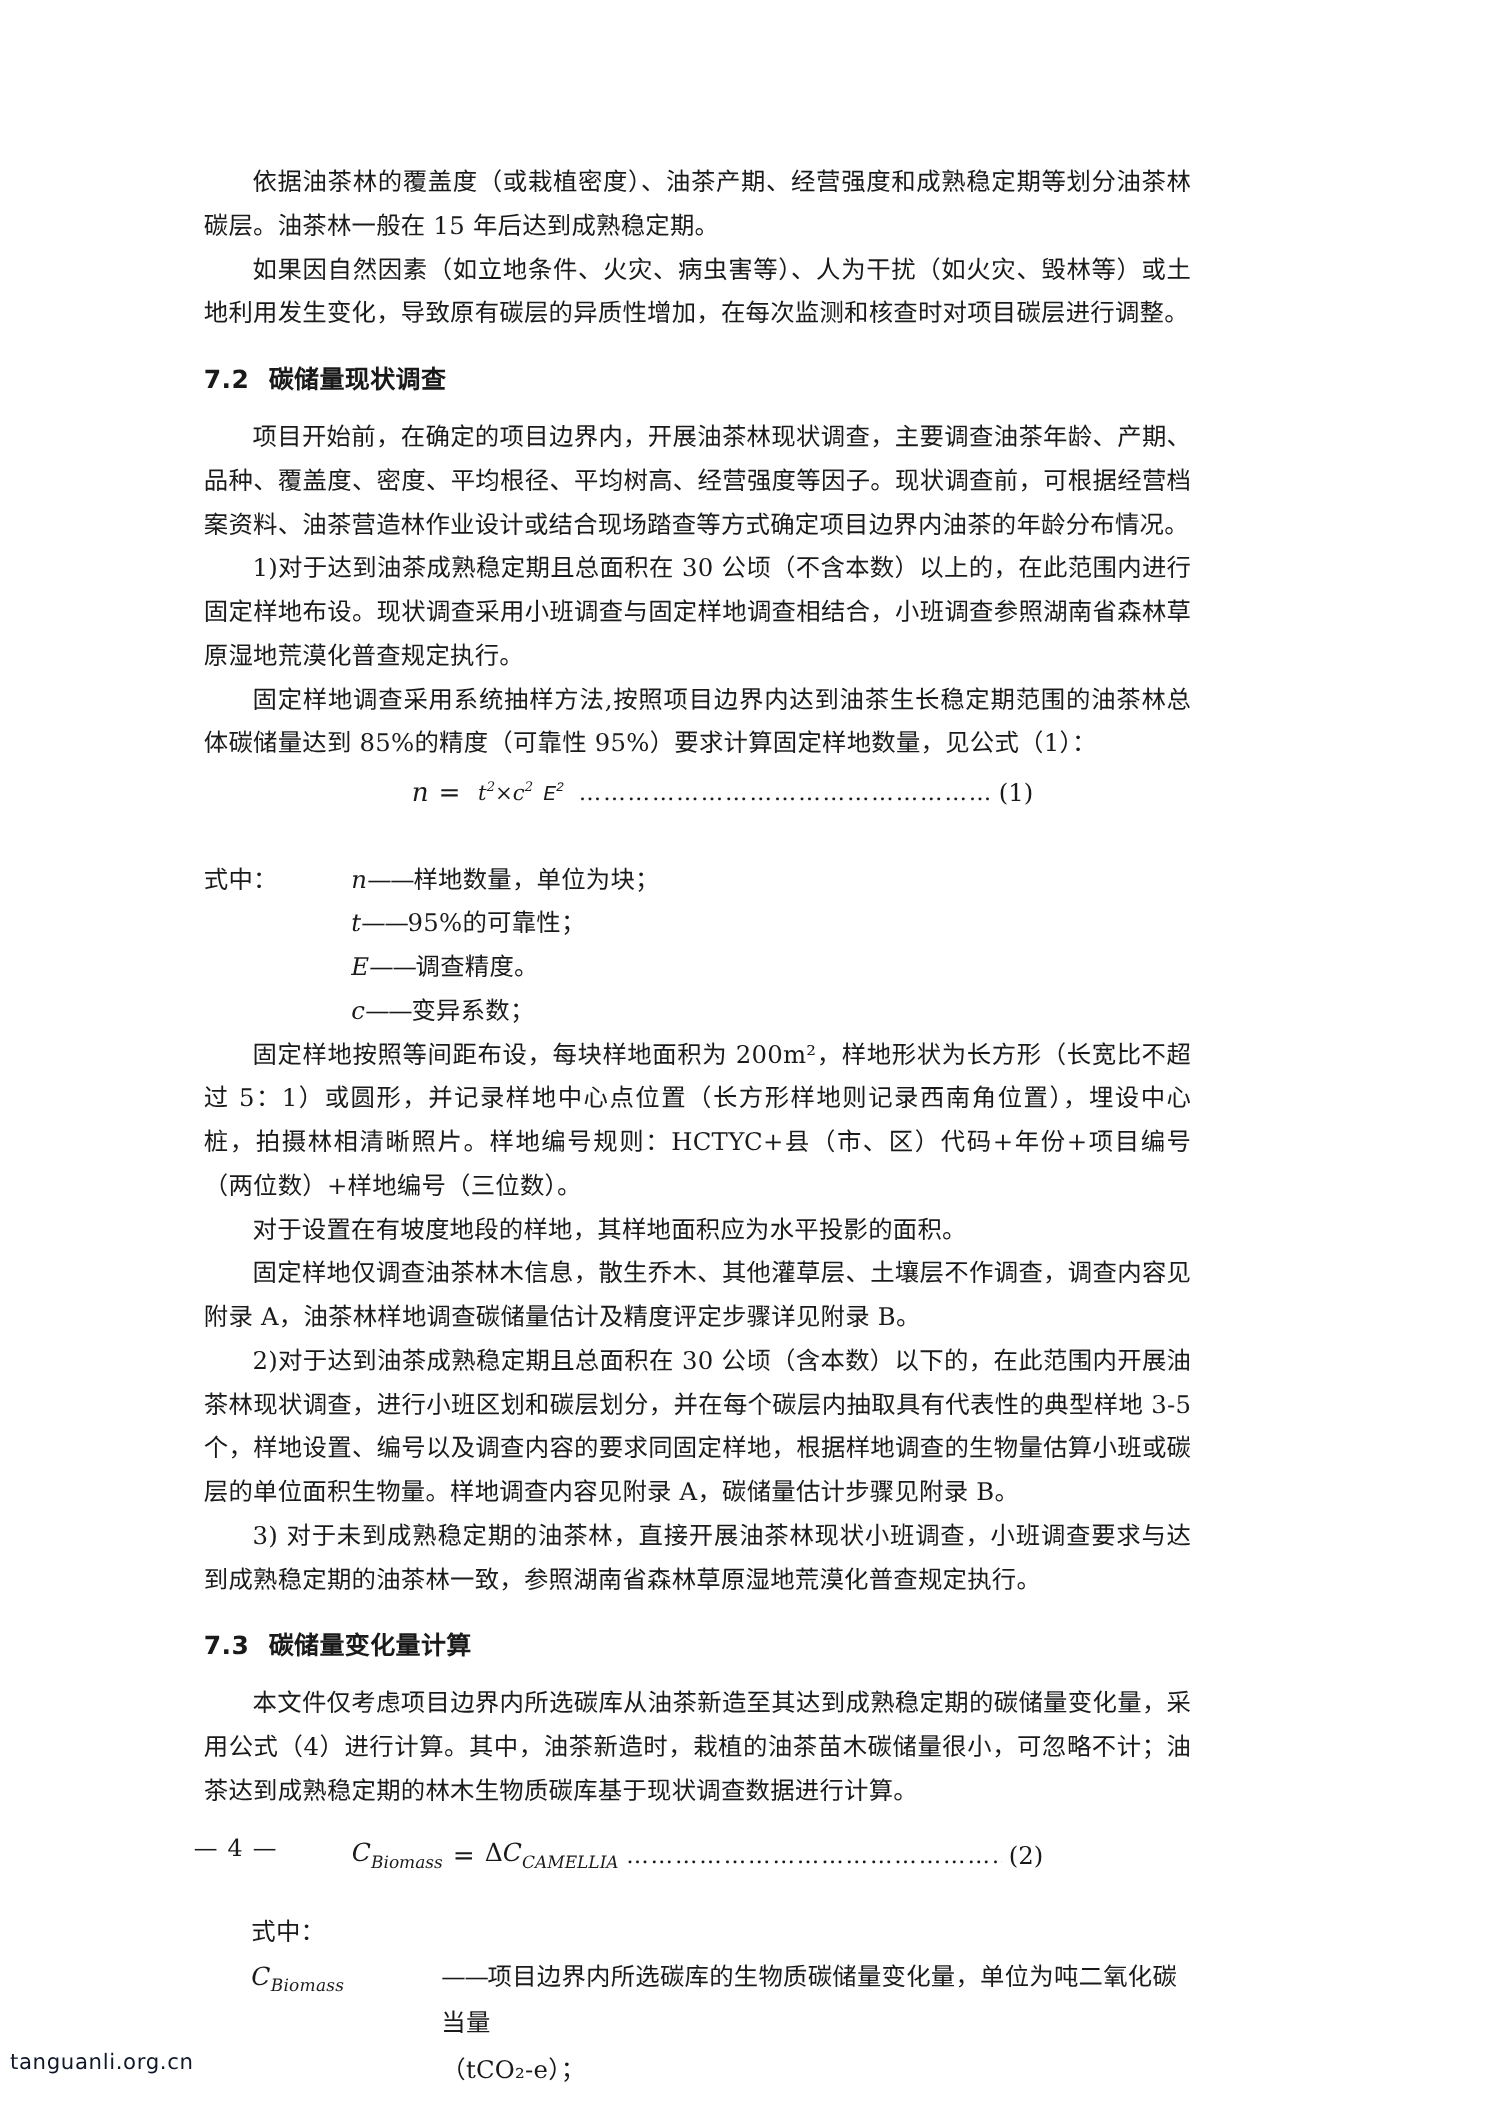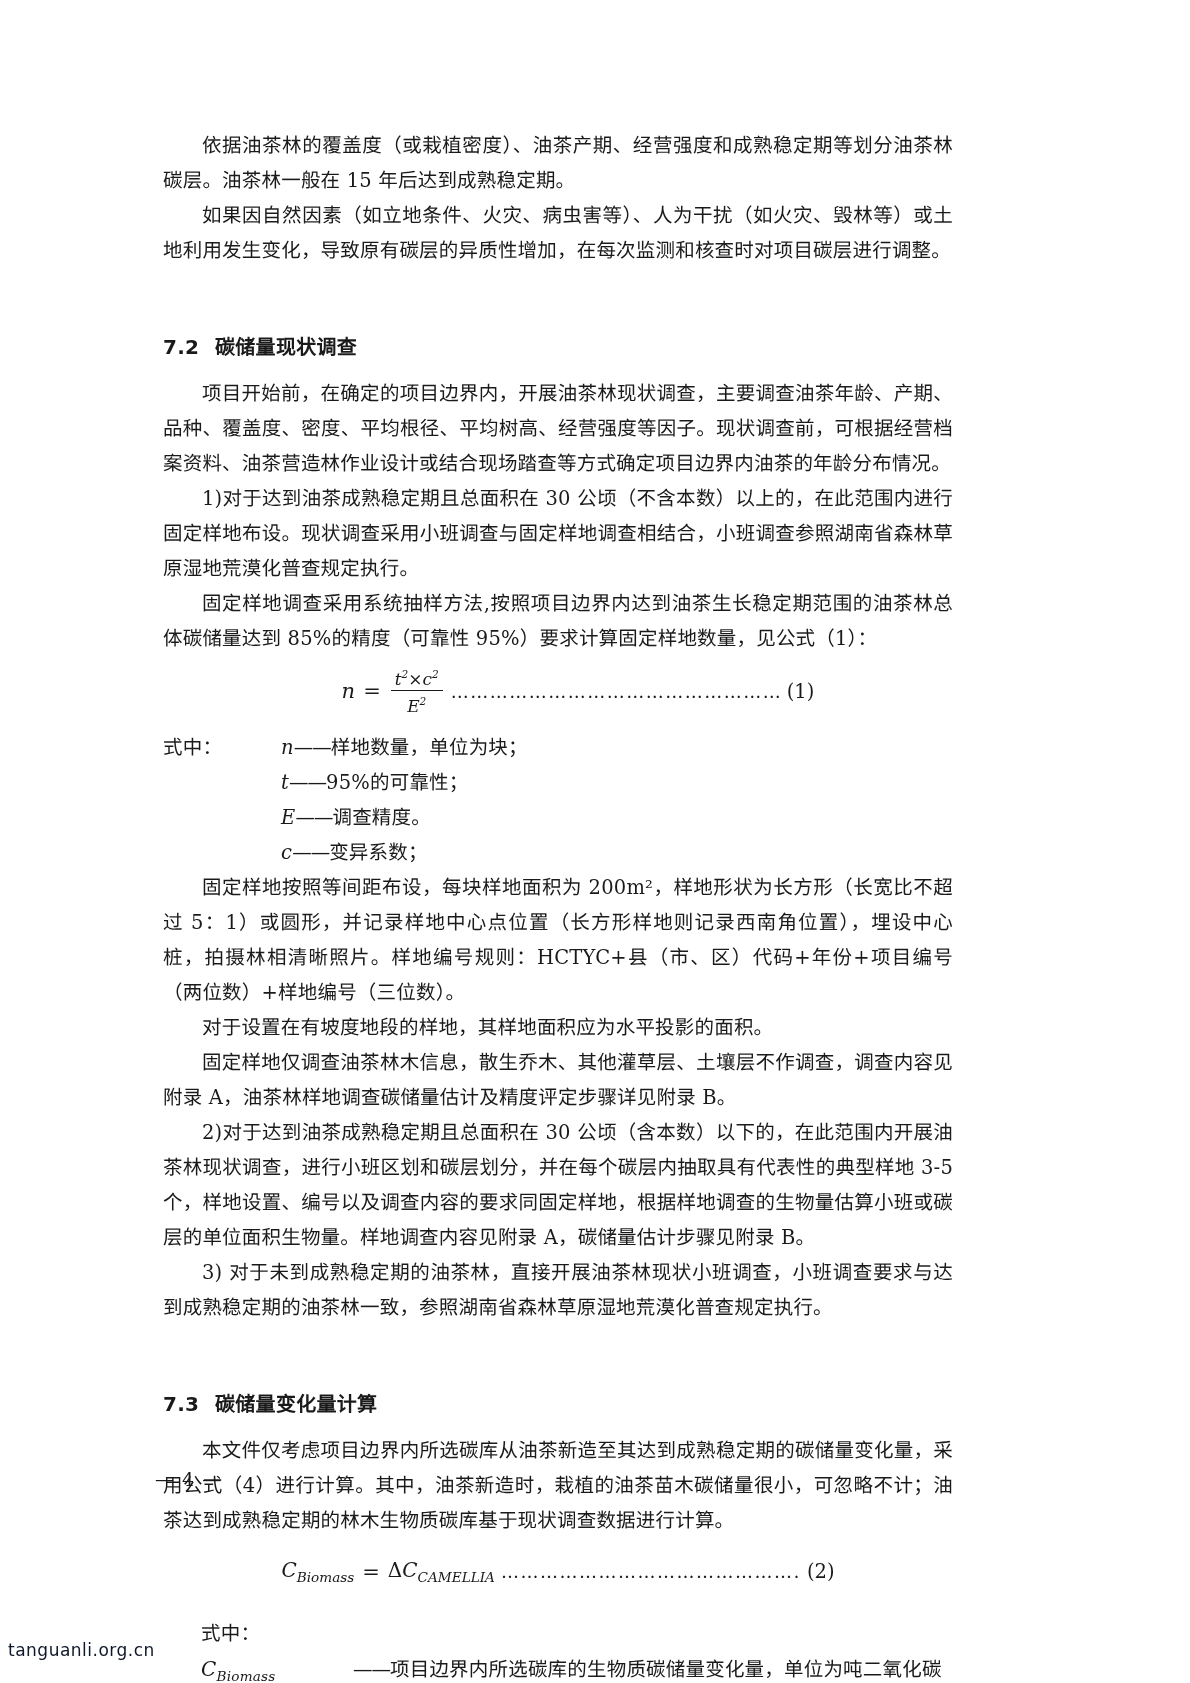--- a/index.html
+++ b/index.html
@@ -70,21 +70,20 @@
     padding: 0;
     font-family: "DejaVu Sans", "Liberation Sans", sans-serif;
     font-size: 20px;
     font-weight: bold;
     line-height: 34px;
     letter-spacing: 0.3px;
   }
   h2.section .num {
     display: inline-block;
     min-width: 52px;
-    margin-top: 44px;
   }
   .sp-before-head { height: 18px; }
   .sp-after-head  { height: 12px; }
 
   
   .formula-row {
     position: relative;
     height: 58px;
     margin: 10px 0 6px 0;
     font-family: "DejaVu Serif", "Liberation Serif", serif;
@@ -100,21 +99,21 @@
     justify-content: center;
   }
   .formula-1 { justify-content: center; padding-left: 40px; }
 
   .math { font-style: italic; font-size: 21px; }
   .math-var { font-style: italic; }
   .mathrm { font-style: normal; }
 
   .frac {
     display: inline-flex;
-    flex-direction: column;
+    flex-direction: row;
     align-items: center;
     vertical-align: middle;
     margin: 0 2px;
     position: relative;
     top: -1px;
   }
   .frac .num-part {
     font-size: 17px;
     font-style: italic;
     padding: 0 4px 1px 4px;
@@ -123,20 +122,21 @@
   .frac .bar {
     width: 100%;
     height: 1.3px;
     background: #1a1a1a;
   }
   .frac .den-part {
     font-size: 17px;
     font-style: italic;
     padding: 1px 4px 0 4px;
     line-height: 19px;
+    font-family: Liberation Mono, monospace;
   }
   sup.sm { font-size: 0.62em; vertical-align: super; font-style: italic; }
 
   .dots {
     font-size: 18px;
     letter-spacing: 1.5px;
     color: #1a1a1a;
     margin: 0 6px;
     overflow: hidden;
     white-space: nowrap;

